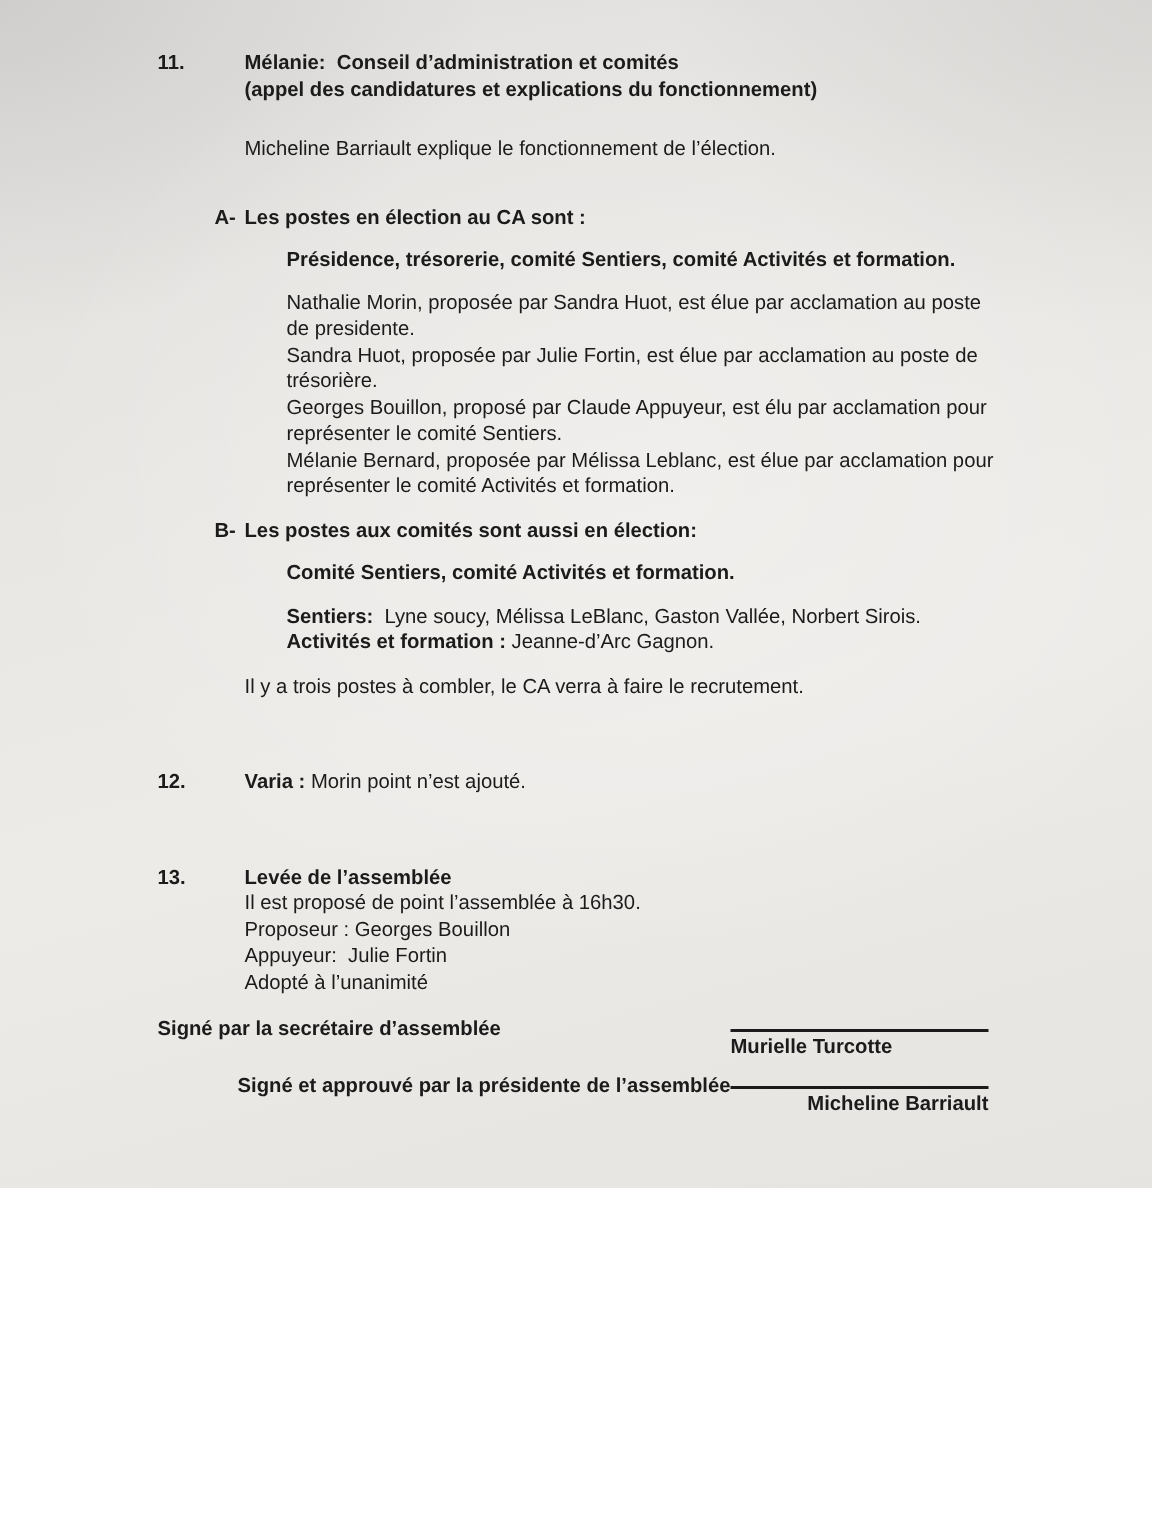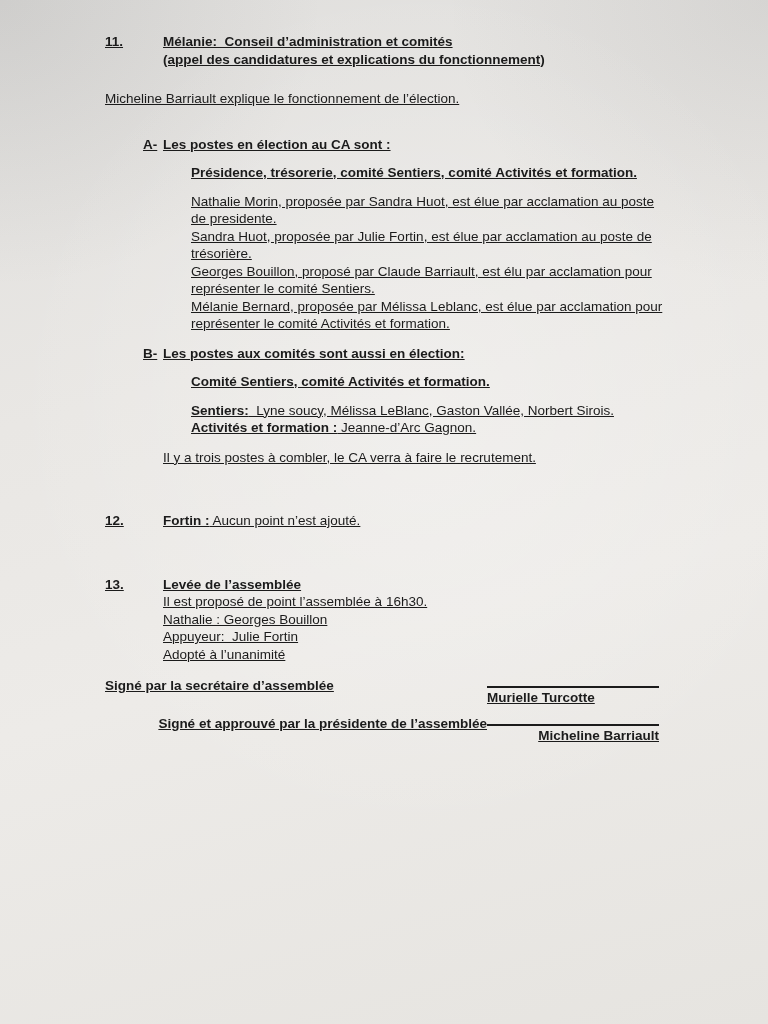--- a/index.html
+++ b/index.html
@@ -5,47 +5,46 @@
   html, body {
     margin: 0;
     padding: 0;
     width: 768px;
     height: 1024px;
     font-family: "Liberation Sans", sans-serif;
   }
   .paper {
     position: relative;
     width: 768px;
-    height: 1024px;
+    height: 792px;
     background:
       radial-gradient(90% 70% at 55% 40%, rgba(255,255,255,0.30), rgba(0,0,0,0.0) 60%),
       radial-gradient(60% 40% at 0% 0%, rgba(90,90,90,0.13), rgba(0,0,0,0) 70%),
       radial-gradient(60% 40% at 100% 0%, rgba(90,90,90,0.10), rgba(0,0,0,0) 70%),
       linear-gradient(165deg, #e0dfdd 0%, #e9e7e4 35%, #edebe8 60%, #e6e4e0 100%);
     color: #1b1b1b;
     font-size: 13.5px;
     line-height: 17.5px;
     overflow: hidden;
-    text-decoration: underline;
   }
   .content {
     padding: 33px 60px 0 105px;
   }
   .txt { white-space: pre-wrap; }
   .b { font-weight: 700; }
 
   .num-row { display: flex; }
   .num-col {
     width: 58px;
     flex: 0 0 58px;
     font-weight: 700;
   }
   .num-body { flex: 1; }
 
-  .intro { margin-top: 22px; }
+  .intro { margin-top: 22px; margin-left: 58px; }
 
   .section { margin-left: 38px; }
   .sec-head { display: flex; font-weight: 700; }
   .sec-marker { width: 20px; flex: 0 0 20px; }
 
   .gap28 { margin-top: 28px; }
   .gap30 { margin-top: 46px; }
   .gap12 { margin-top: 12px; }
   .gap11 { margin-top: 11px; padding-left: 28px; }
 
@@ -82,21 +81,21 @@
         <div class="sec-marker txt">A-</div>
         <div class="txt">Les postes en élection au CA sont :</div>
       </div>
       <div style="margin-left:20px">
         <div class="b txt gap11">Présidence, trésorerie, comité Sentiers, comité Activités et formation.</div>
         <div class="gap11">
           <div class="txt">Nathalie Morin, proposée par Sandra Huot, est élue par acclamation au poste</div>
           <div class="txt">de presidente.</div>
           <div class="txt">Sandra Huot, proposée par Julie Fortin, est élue par acclamation au poste de</div>
           <div class="txt">trésorière.</div>
-          <div class="txt">Georges Bouillon, proposé par Claude Barriault, est élu par acclamation pour</div>
+          <div class="txt">Georges Bouillon, proposé par Claude Appuyeur, est élu par acclamation pour</div>
           <div class="txt">représenter le comité Sentiers.</div>
           <div class="txt">Mélanie Bernard, proposée par Mélissa Leblanc, est élue par acclamation pour</div>
           <div class="txt">représenter le comité Activités et formation.</div>
         </div>
       </div>
     </div>
 
     <div class="section gap12">
       <div class="sec-head">
         <div class="sec-marker txt">B-</div>
@@ -108,30 +107,30 @@
           <div><span class="b txt">Sentiers:</span><span class="txt">  Lyne soucy, Mélissa LeBlanc, Gaston Vallée, Norbert Sirois.</span></div>
           <div><span class="b txt">Activités et formation :</span><span class="txt"> Jeanne-d’Arc Gagnon.</span></div>
         </div>
         <div class="txt gap12">Il y a trois postes à combler, le CA verra à faire le recrutement.</div>
       </div>
     </div>
 
     <div class="num-row gap30">
       <div class="num-col txt">12.</div>
       <div class="num-body">
-        <span class="b txt">Fortin :</span><span class="txt"> Aucun point n’est ajouté.</span>
+        <span class="b txt">Varia :</span><span class="txt"> Morin point n’est ajouté.</span>
       </div>
     </div>
 
     <div class="num-row gap30">
       <div class="num-col txt">13.</div>
       <div class="num-body">
         <div class="b txt">Levée de l’assemblée</div>
         <div class="txt">Il est proposé de point l’assemblée à 16h30.</div>
-        <div class="txt">Nathalie : Georges Bouillon</div>
+        <div class="txt">Proposeur : Georges Bouillon</div>
         <div class="txt">Appuyeur:  Julie Fortin</div>
         <div class="txt">Adopté à l’unanimité</div>
       </div>
     </div>
 
     <div class="sig-block">
       <div class="sig-row">
         <div class="sig-label txt">Signé par la secrétaire d’assemblée</div>
         <div class="sig-right">
           <div class="sig-line"></div>

